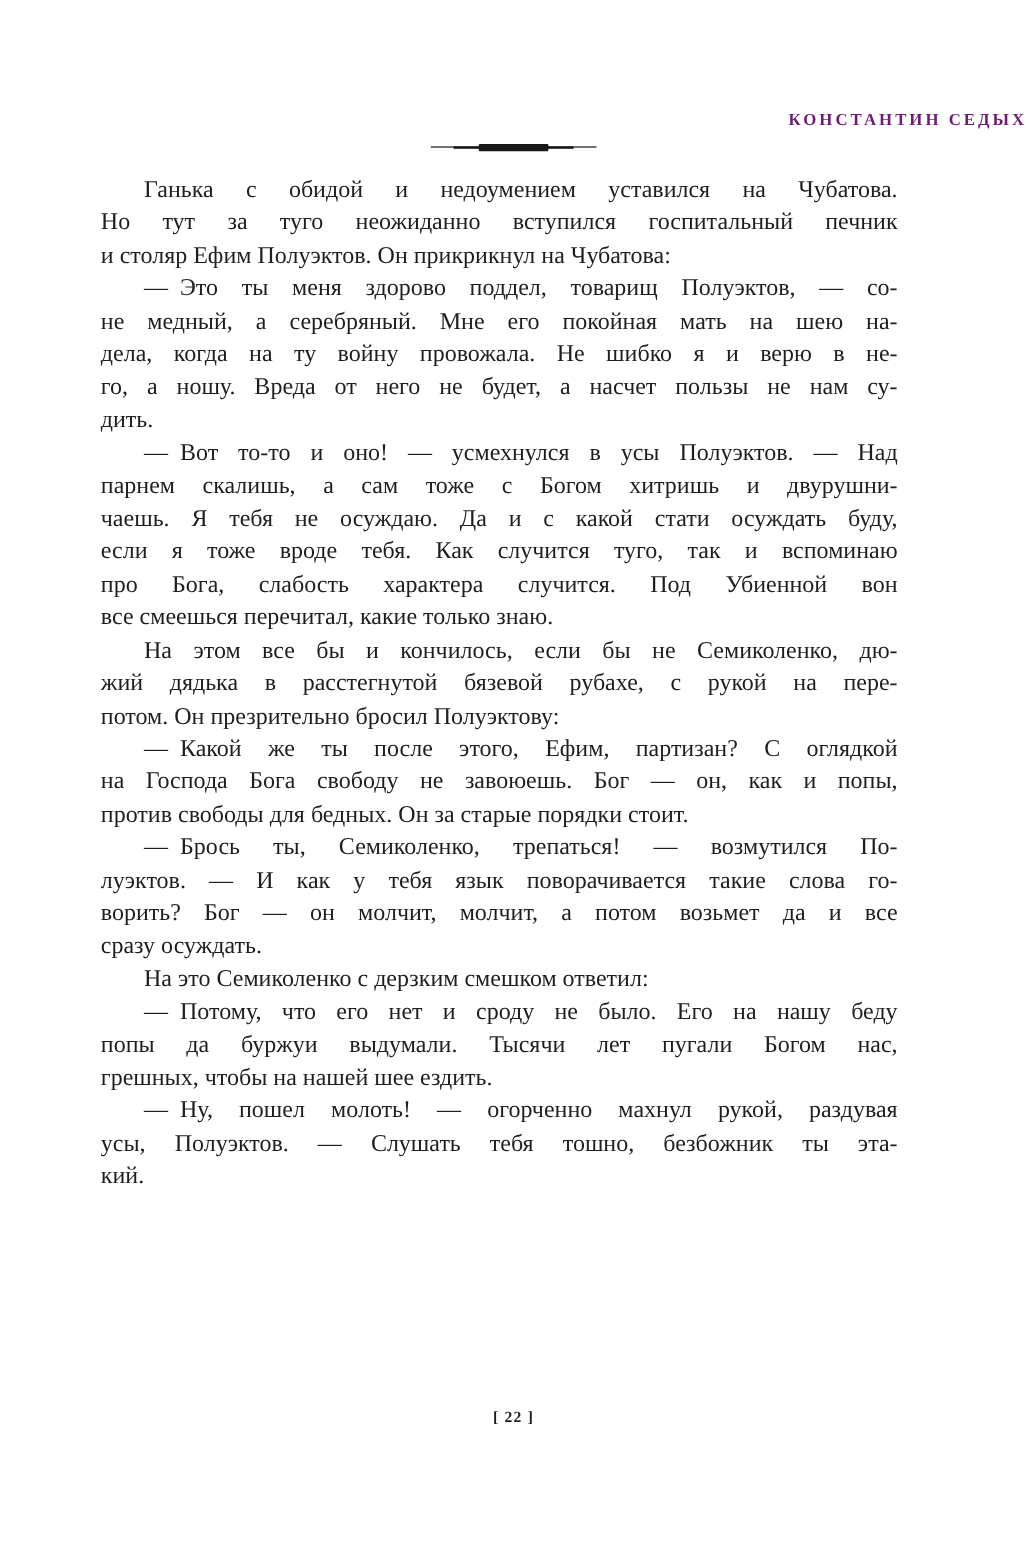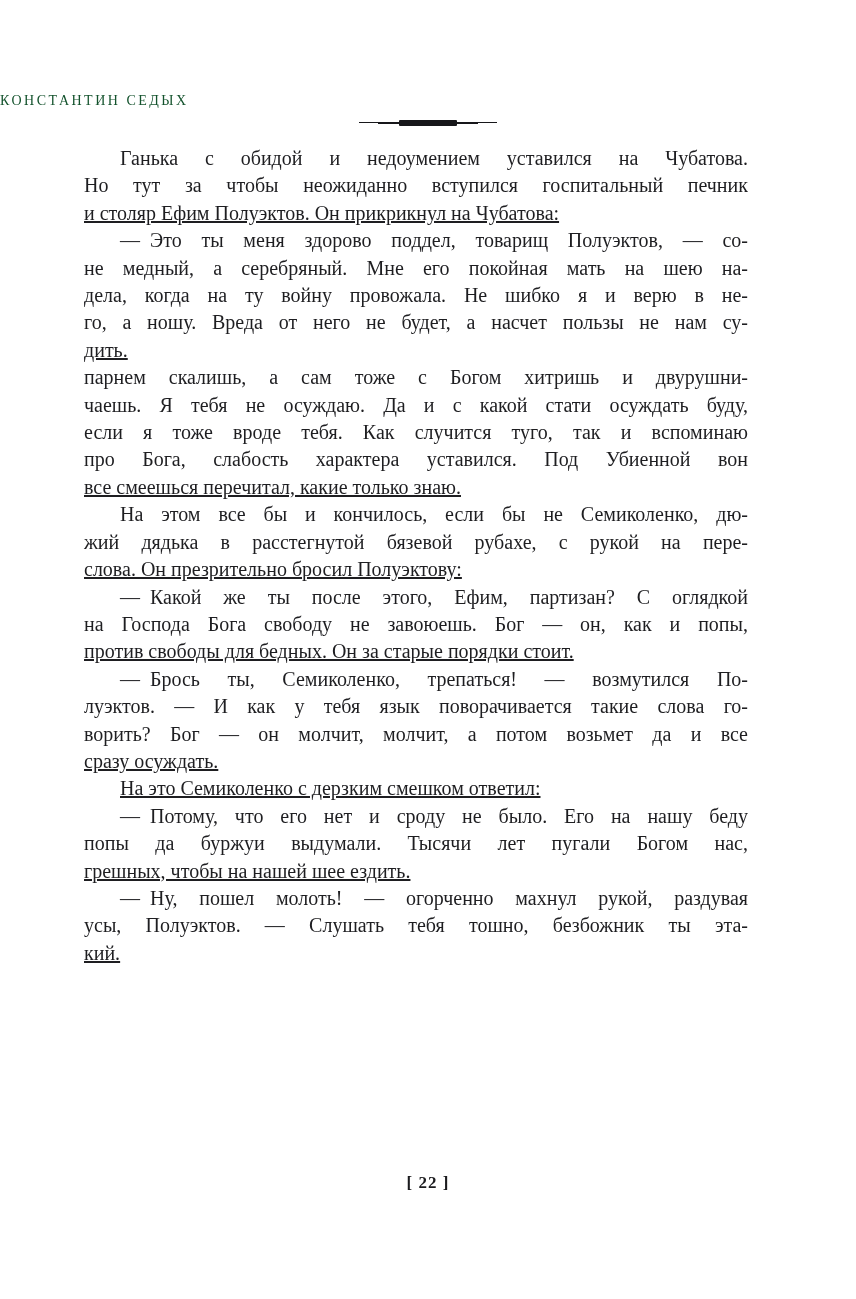--- a/index.html
+++ b/index.html
@@ -9,25 +9,25 @@
     font-family: "Liberation Serif", serif;
     color: #1e1e21;
     position: relative;
     overflow: hidden;
   }
   .page { position: absolute; inset: 0; }
 
   .author-header {
     position: absolute;
     top: 93px; left: 0; width: 100%;
-    text-align: left;
+    text-align: right;
     font-size: 14px;
-    font-weight: 400;
+    font-weight: 700;
     letter-spacing: 2.5px;
-    color: #14532d;
+    color: #701a75;
   }
 
   .divider {
     position: absolute;
     top: 120px; left: 50%;
     transform: translateX(-50%);
     width: 138px; height: 6px;
   }
   .divider .thin  { position: absolute; top: 2px; left: 0;    right: 0;    height: 1px; background: #17171a; }
   .divider .mid   { position: absolute; top: 2px; left: 19px; right: 19px; height: 2px; background: #17171a; }
@@ -37,28 +37,28 @@
     position: absolute;
     top: 145px; left: 84px;
     width: 664px;
     font-size: 20px;
     line-height: 27.4px;
   }
   .line {
     text-align: justify;
     text-align-last: justify;
   }
-  .line.end { text-align-last: left; text-decoration: underline; }
+  .line.end { text-align-last: left; }
   .line.indent { text-indent: 36px; }
 
   .page-number {
     position: absolute;
     top: 1173px; left: 0; width: 100%;
     text-align: center;
-    font-size: 17px;
+    font-size: 13px;
     font-weight: 700;
     letter-spacing: 1px;
     color: #1b1b1e;
   }
 </style>
 </head>
 <body style="color: rgb(30, 30, 33); background: rgb(255, 255, 255);">
 
 <div class="page">
 
@@ -66,41 +66,42 @@
 
   <div class="divider">
     <span class="thin"></span>
     <span class="mid"></span>
     <span class="thick"></span>
   </div>
 
   <div class="page-text">
       <div class="paragraph">
         <div class="line indent">Ганька с обидой и недоумением уставился на Чубатова.</div>
-        <div class="line">Но тут за чтобы неожиданно вступился госпитальный печник</div>
+        <div class="line">Но тут за туго неожиданно вступился госпитальный печник</div>
         <div class="line end">и столяр Ефим Полуэктов. Он прикрикнул на Чубатова:</div>
       </div>
       <div class="paragraph">
         <div class="line indent">— Это ты меня здорово поддел, товарищ Полуэктов, — со-</div>
         <div class="line">не медный, а серебряный. Мне его покойная мать на шею на-</div>
         <div class="line">дела, когда на ту войну провожала. Не шибко я и верю в не-</div>
         <div class="line">го, а ношу. Вреда от него не будет, а насчет пользы не нам су-</div>
         <div class="line end">дить.</div>
       </div>
       <div class="paragraph">
+        <div class="line indent">— Вот то-то и оно! — усмехнулся в усы Полуэктов. — Над</div>
         <div class="line">парнем скалишь, а сам тоже с Богом хитришь и двурушни-</div>
         <div class="line">чаешь. Я тебя не осуждаю. Да и с какой стати осуждать буду,</div>
         <div class="line">если я тоже вроде тебя. Как случится туго, так и вспоминаю</div>
-        <div class="line">про Бога, слабость характера уставился. Под Убиенной вон</div>
+        <div class="line">про Бога, слабость характера случится. Под Убиенной вон</div>
         <div class="line end">все смеешься перечитал, какие только знаю.</div>
       </div>
       <div class="paragraph">
         <div class="line indent">На этом все бы и кончилось, если бы не Семиколенко, дю-</div>
         <div class="line">жий дядька в расстегнутой бязевой рубахе, с рукой на пере-</div>
-        <div class="line end">слова. Он презрительно бросил Полуэктову:</div>
+        <div class="line end">потом. Он презрительно бросил Полуэктову:</div>
       </div>
       <div class="paragraph">
         <div class="line indent">— Какой же ты после этого, Ефим, партизан? С оглядкой</div>
         <div class="line">на Господа Бога свободу не завоюешь. Бог — он, как и попы,</div>
         <div class="line end">против свободы для бедных. Он за старые порядки стоит.</div>
       </div>
       <div class="paragraph">
         <div class="line indent">— Брось ты, Семиколенко, трепаться! — возмутился По-</div>
         <div class="line">луэктов. — И как у тебя язык поворачивается такие слова го-</div>
         <div class="line">ворить? Бог — он молчит, молчит, а потом возьмет да и все</div>

